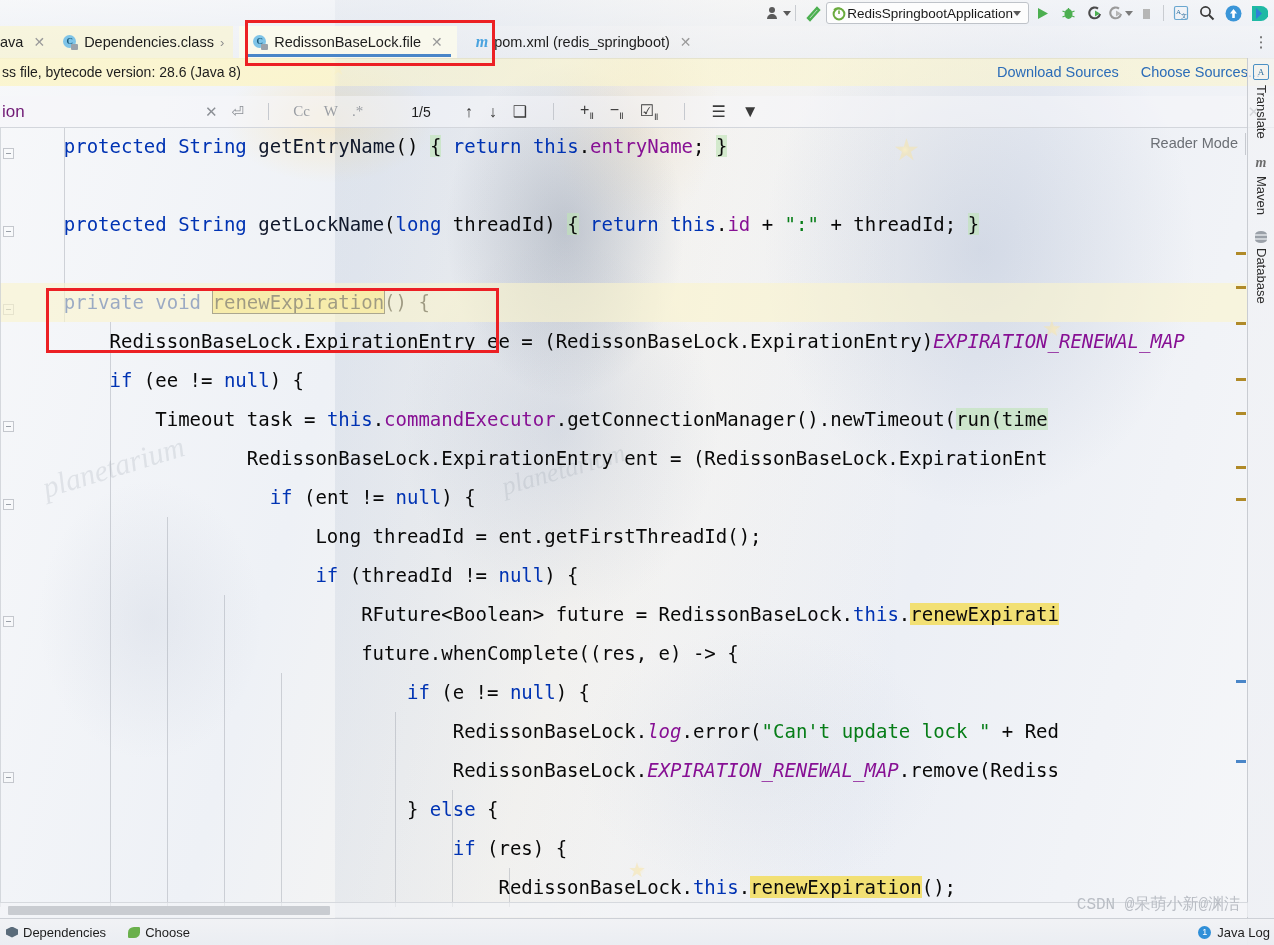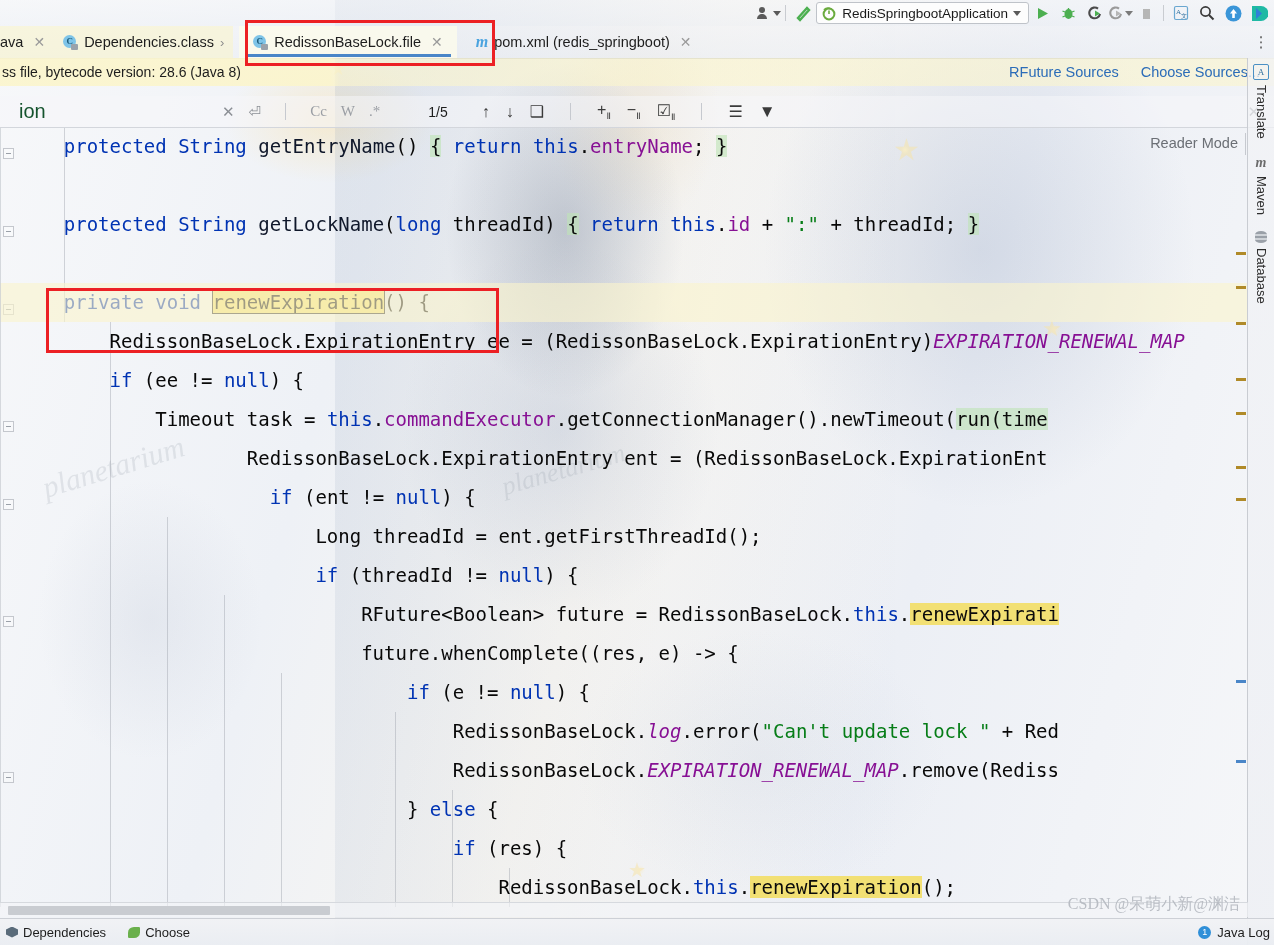--- a/index.html
+++ b/index.html
@@ -76,21 +76,21 @@
     background: linear-gradient(180deg, rgba(246,247,249,0.55), rgba(238,241,246,0.55));
   }
   .tb-icon {
     width: 26px; height: 22px;
     display: flex; align-items: center; justify-content: center;
     font-size: 13px; color: #4a4a4a;
     position: relative;
   }
   .tb-sep { width: 1px; height: 16px; background: #c9ccd1; margin: 0 4px; }
   .run-config {
-    display: flex; align-items: center; gap: 5px;
+    display: flex; align-items: center; 
     height: 20px; padding: 0 7px 0 5px;
     background: #fdfdfd;
     border: 1px solid #bfc3c9;
     border-radius: 3px;
     font-size: 13.5px; color: #1a1a1a;
     white-space: nowrap;
   }
   .caret-dn {
     width: 0; height: 0;
     border-left: 4px solid transparent;
@@ -169,21 +169,21 @@
   #findbar {
     position: absolute;
     left: 0; top: 96px; width: 1274px; height: 31px;
     z-index: 6;
     display: flex; align-items: center;
     background: rgba(245,246,249,0.55);
     border-bottom: 1px solid #d3d6dc;
   }
   #find-field {
     width: 175px; height: 23px; display: flex; align-items: center;
-    font-size: 20px; color: #14532d; padding-left: 19px;
+    font-size: 17px; color: #701a75; padding-left: 2px;
   }
   #find-field-actions { display: flex; align-items: center; gap: 14px; margin-left: 28px; color: #8b8f95; font-size: 15px; }
   .vsep { width: 1px; height: 17px; background: #c6c9cf; margin: 0 10px; }
   .opt-btn { font-size: 15px; color: #9a9ea4; font-family: "Liberation Serif", serif; }
   #match-count { font-size: 14px; color: #1d1d1d; margin-left: 48px; }
   #find-nav { display: flex; align-items: center; gap: 16px; margin-left: 34px; color: #3a3a3a; font-size: 16px; }
   #find-close { margin-left: auto; margin-right: 14px; color: #8b8f95; font-size: 15px; }
   .ic-sub { font-size: 9px; vertical-align: sub; }
 
   
@@ -329,21 +329,21 @@
     background: #2f8fd8; color: #fff; font-size: 9px;
     display: flex; align-items: center; justify-content: center;
   }
 
   
   #csdn-watermark {
     position: absolute; right: 34px; bottom: 30px;
     z-index: 9;
     font-size: 16px; color: #b9bdc4;
     white-space: nowrap;
-    font-family: Liberation Serif, serif;
+    font-family: Liberation Mono, monospace;
   }
 
   
   #left-edge-line {
     position: absolute; left: 0; top: 127px; width: 1px; height: 780px;
     background: rgba(200,204,210,0.7); z-index: 5;
   }
 </style>
 </head>
 <body>
@@ -462,21 +462,21 @@
     <span class="tab-ico-m">m</span>
     <span>pom.xml (redis_springboot)</span>
     <span class="tabclose">✕</span>
   </div>
   <div id="tab-overflow">⋮</div>
 </div>
 
 <div id="notifbar">
   <span id="notif-text">ss file, bytecode version: 28.6 (Java 8)</span>
   <span id="notif-actions">
-    <span>RFuture Sources</span>
+    <span>Download Sources</span>
     <span>Choose Sources...</span>
   </span>
 </div>
 
 <div id="findbar">
   <span id="find-field">ion</span>
   <span id="find-field-actions">
     <span>✕</span>
     <span>⏎</span>
     <span class="vsep"></span>

